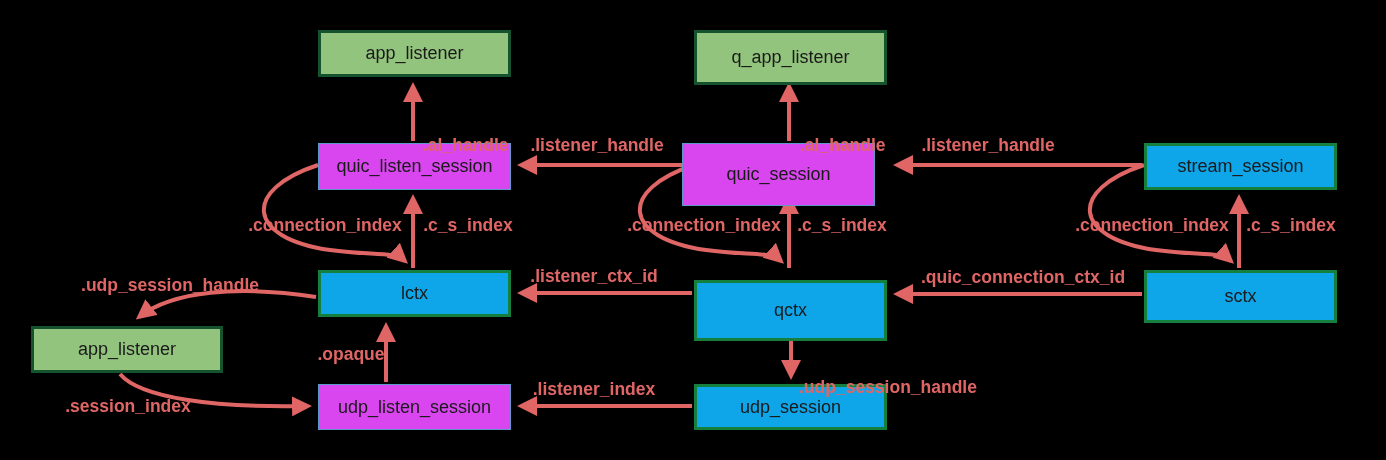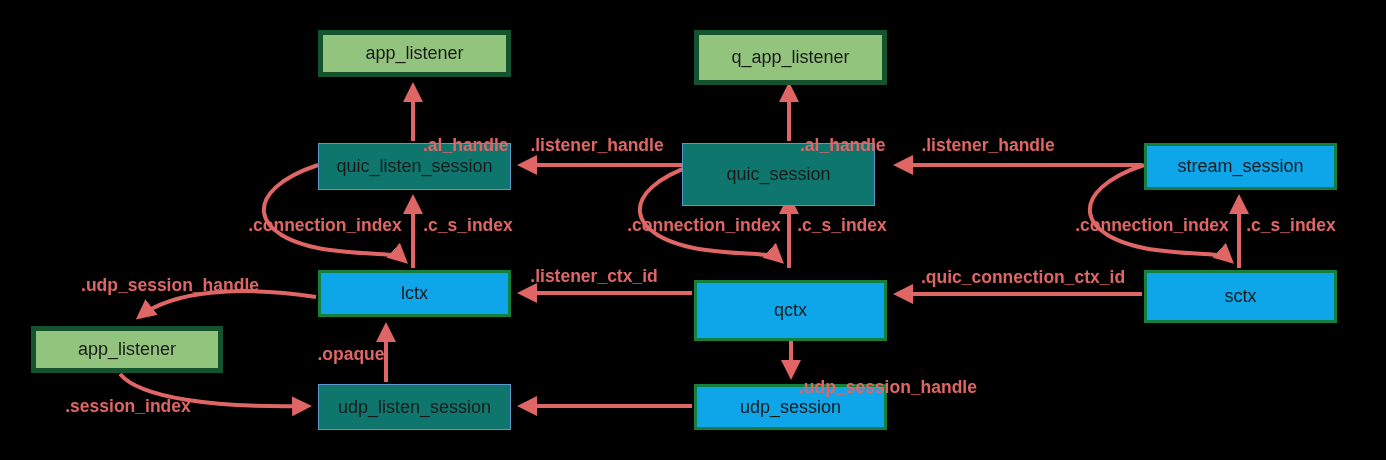--- a/index.html
+++ b/index.html
@@ -22,22 +22,22 @@
   .node {
     position: absolute;
     z-index: 2;
     display: flex;
     align-items: center;
     justify-content: center;
     font-size: 18px;
     color: #1a1a1a;
     box-sizing: border-box;
   }
-  .node.green      { background: #93c47d; border: 5px solid #14532d; }
-  .node.blue       { background: #0f766e; border: 1px solid #5d97cc; }
+  .node.green      { background: #93c47d; border: 3px solid #14532d; }
+  .node.blue       { background: #d946ef; border: 1px solid #5d97cc; }
   .node.lightblue  { background: #0ea5e9; border: 3px solid #15803d; }
   .elabel {
     position: absolute;
     z-index: 3;
     color: #e06666;
     font-size: 17.5px;
     font-weight: bold;
     white-space: nowrap;
     transform: translate(-50%, -50%);
   }
@@ -118,14 +118,15 @@
   <span class="elabel" style="left:704px;top:225px">.connection_index</span>
   <span class="elabel" style="left:842px;top:225px">.c_s_index</span>
   <span class="elabel" style="left:1152px;top:225px">.connection_index</span>
   <span class="elabel" style="left:1291px;top:225px">.c_s_index</span>
   <span class="elabel" style="left:594px;top:276px">.listener_ctx_id</span>
   <span class="elabel" style="left:1023px;top:277px">.quic_connection_ctx_id</span>
   <span class="elabel" style="left:170px;top:285px">.udp_session_handle</span>
   <span class="elabel start" style="left:799px;top:347px">.udp_session_handle</span>
   <span class="elabel" style="left:351px;top:354px">.opaque</span>
   <span class="elabel" style="left:128px;top:406px">.session_index</span>
+  <span class="elabel" style="left:594px;top:389px">.listener_index</span>
 
 </div>
 
 </body></html>

